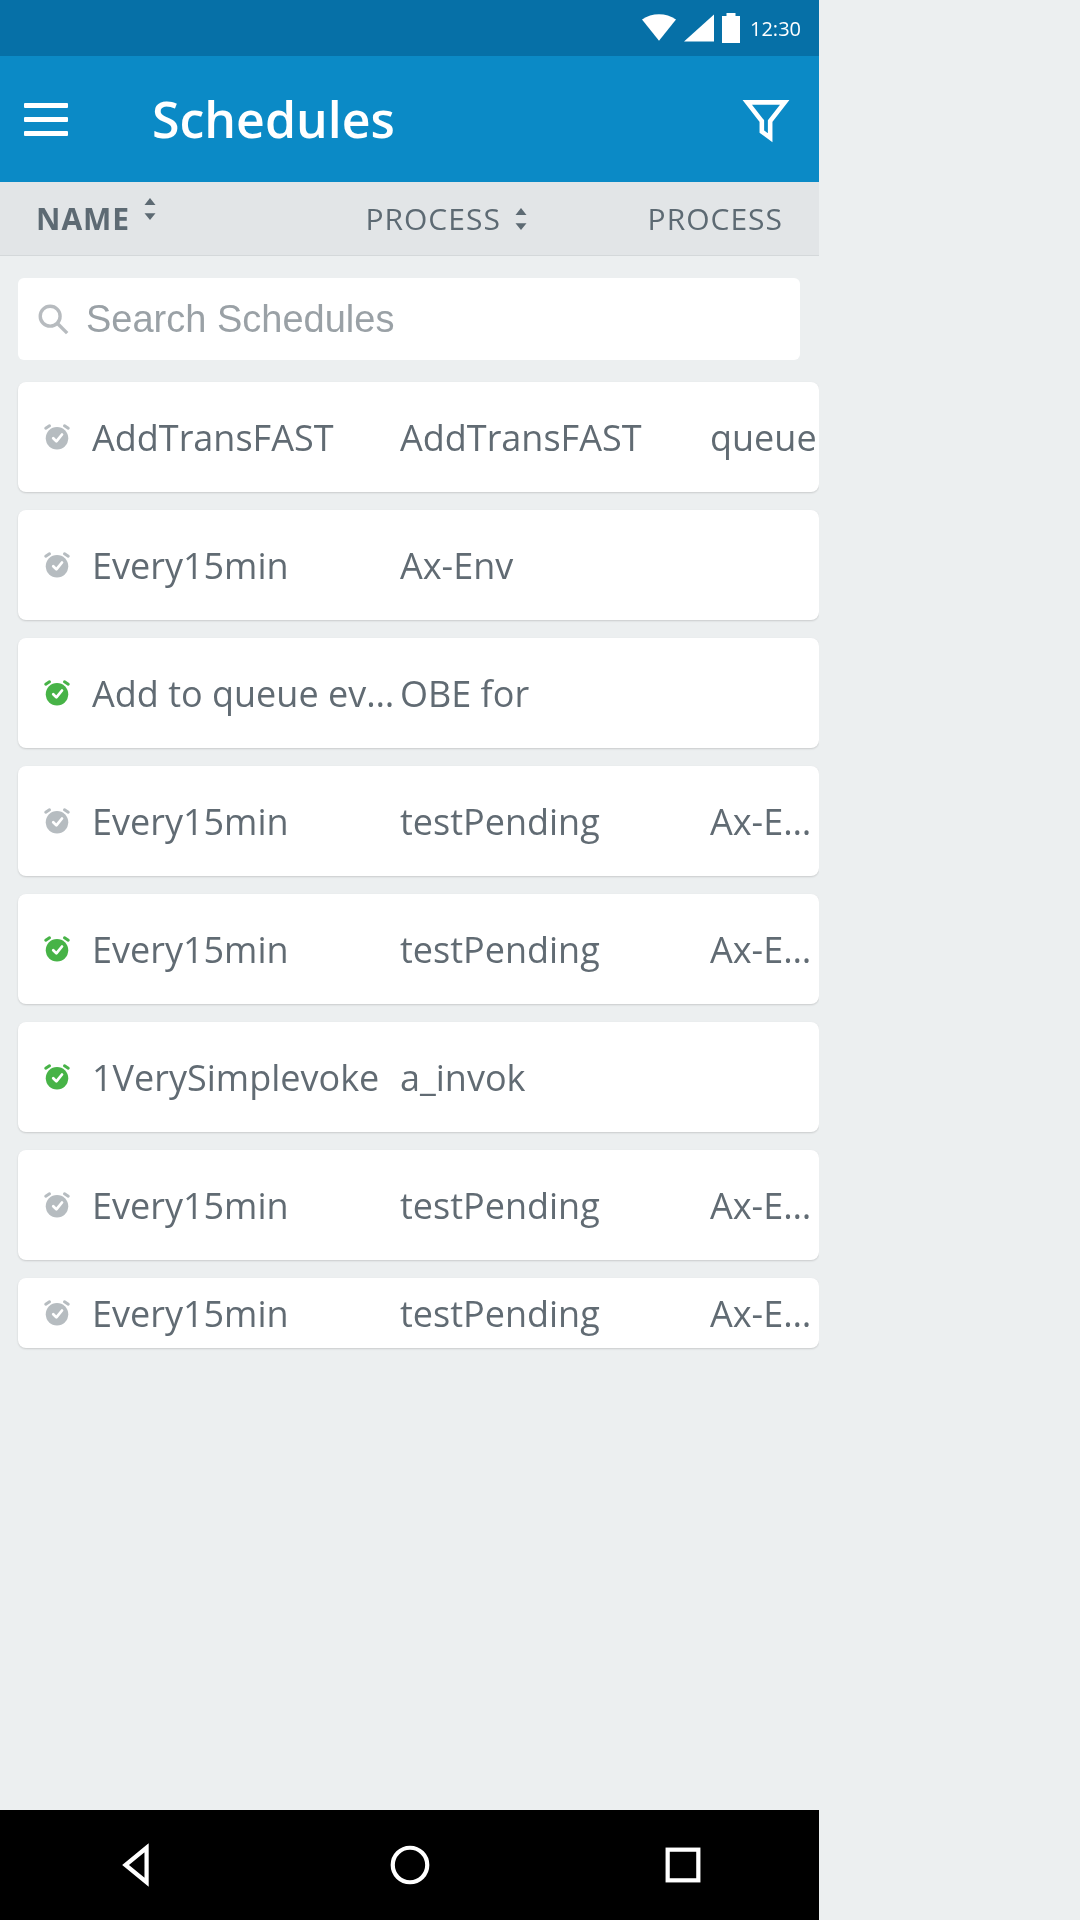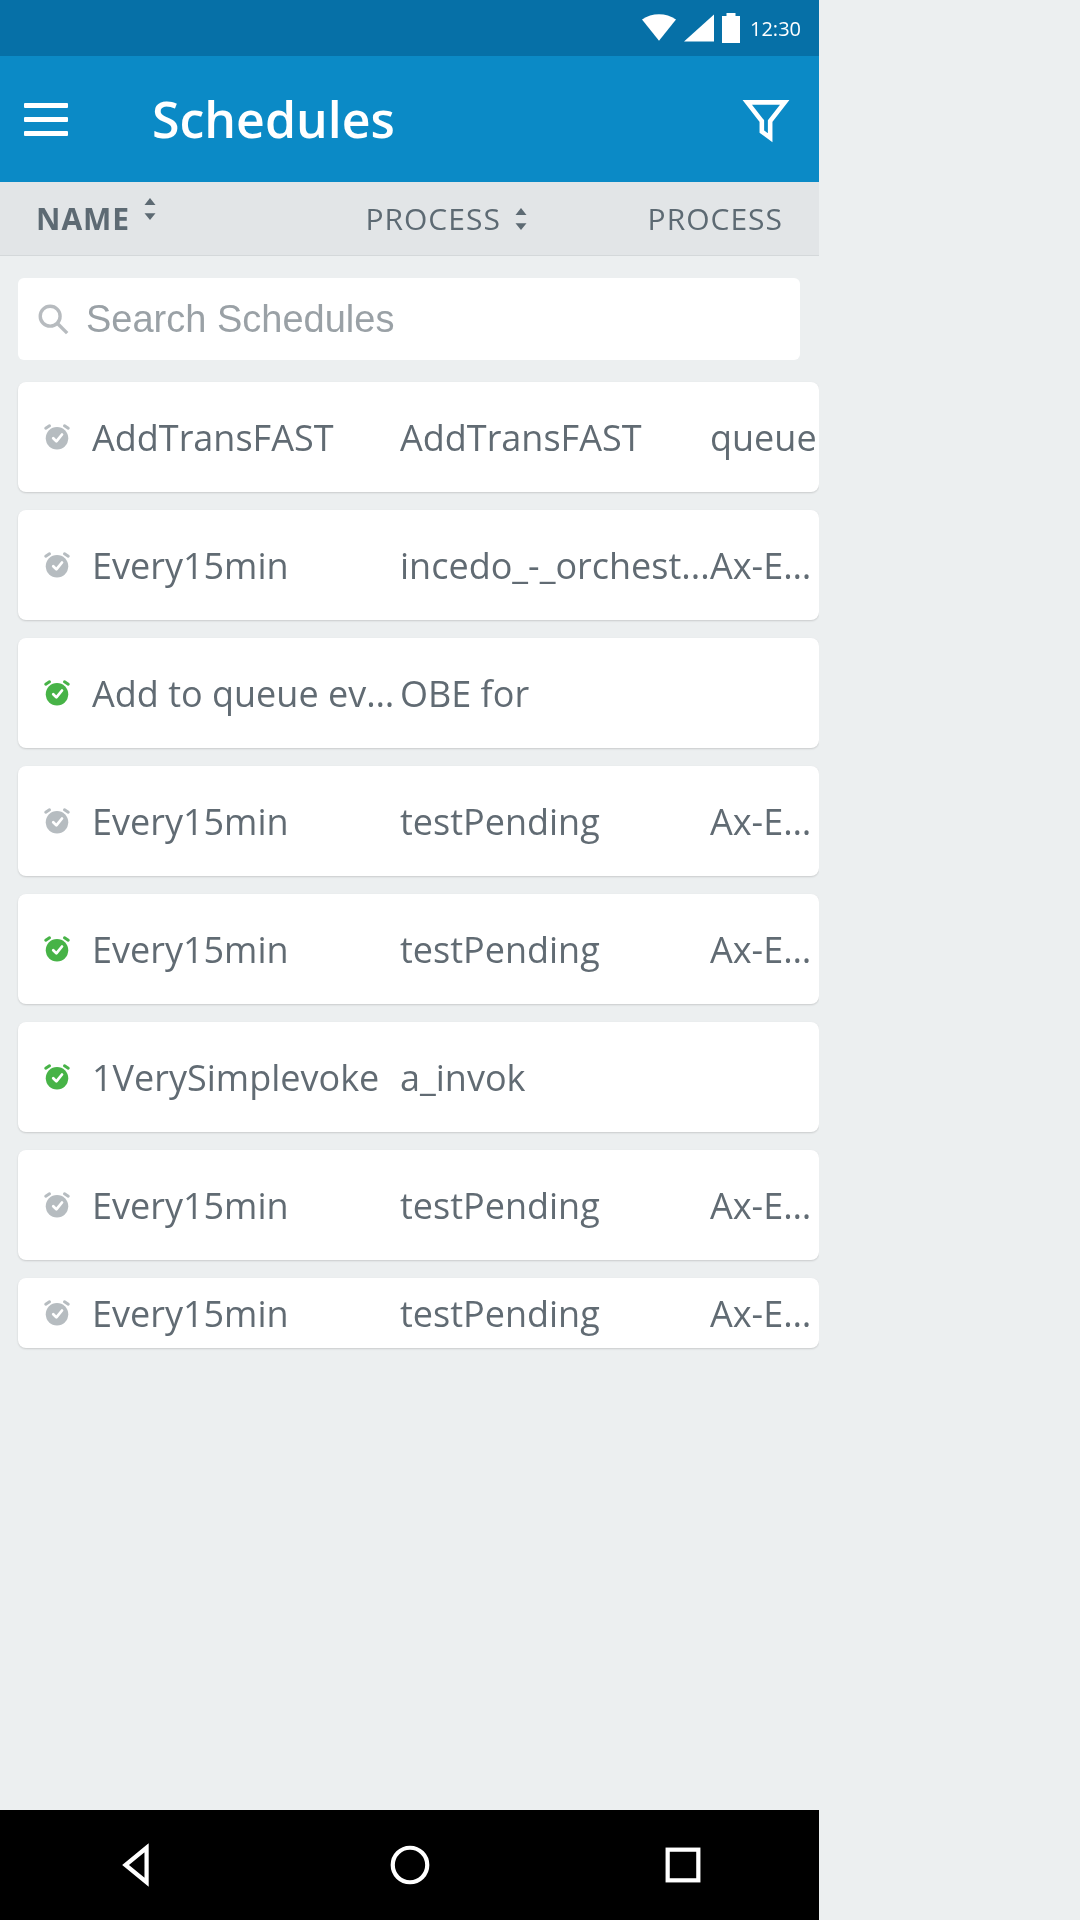--- a/index.html
+++ b/index.html
@@ -129,21 +129,20 @@
       <div class="row">
         <span class="status-ic-wrap">
           <svg class="clock-ic" viewBox="0 0 24 24" width="30" height="30">
             <circle cx="12" cy="13" r="9" fill="#b6bcc0"></circle>
             <path d="M6 3 L3 5" stroke="#b6bcc0" stroke-width="2.4" stroke-linecap="round"></path>
             <path d="M18 3 L21 5" stroke="#b6bcc0" stroke-width="2.4" stroke-linecap="round"></path>
             <path d="M9 13 L11.5 15.5 L16 10" fill="none" stroke="#fff" stroke-width="2.2" stroke-linecap="round" stroke-linejoin="round"></path>
           </svg>
         </span>
         <span class="cell cell-name">Every15min</span>
-        <span class="cell cell-process">incedo_-_orchest...</span>
         <span class="cell cell-env">Ax-Env</span>
       </div>
       <div class="row">
         <span class="status-ic-wrap">
           <svg class="clock-ic" viewBox="0 0 24 24" width="30" height="30">
             <circle cx="12" cy="13" r="9" fill="#47b347"></circle>
             <path d="M6 3 L3 5" stroke="#47b347" stroke-width="2.4" stroke-linecap="round"></path>
             <path d="M18 3 L21 5" stroke="#47b347" stroke-width="2.4" stroke-linecap="round"></path>
             <path d="M9 13 L11.5 15.5 L16 10" fill="none" stroke="#fff" stroke-width="2.2" stroke-linecap="round" stroke-linejoin="round"></path>
           </svg>

